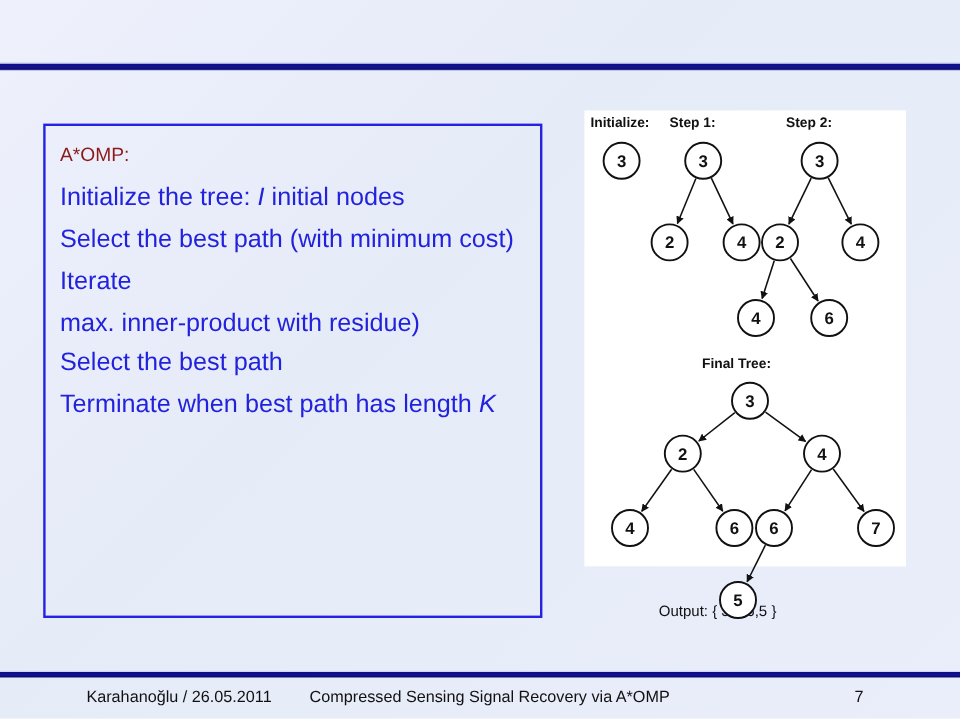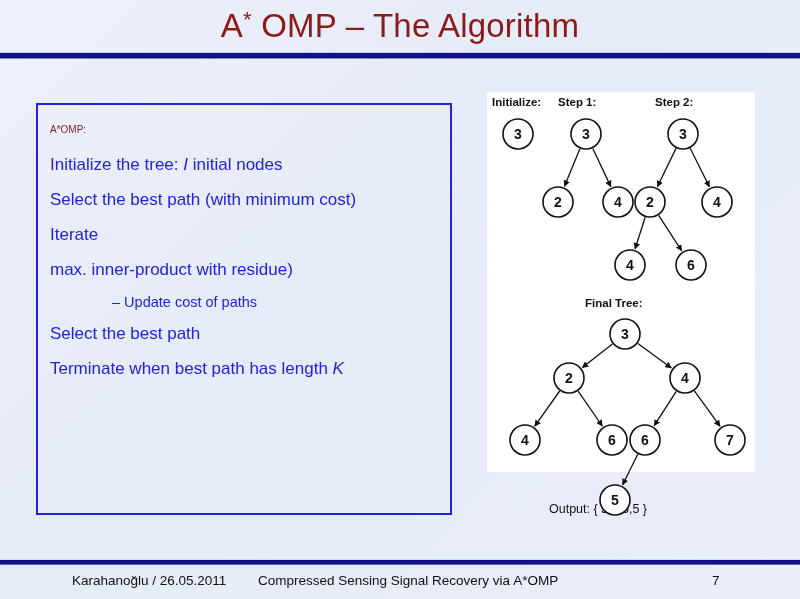--- a/index.html
+++ b/index.html
@@ -58,26 +58,26 @@
     background: transparent;
     box-sizing: border-box;
   }
   #algo-list {
     position: absolute;
     left: 12px; top: 16px;
     width: 396px;
   }
   .algo-line {
     color: #2222DD;
-    font-size: 17px;
+    font-size: 21px;
     line-height: 18px;
     margin-bottom: 17px;
     white-space: nowrap;
   }
-  .algo-line.heading { color: #8B1A1A; font-size: 10px; }
+  .algo-line.heading { color: #8B1A1A; font-size: 16px; }
   .algo-line.wrap { white-space: normal; margin-bottom: 4px; }
   .algo-line.cont { margin-bottom: 14px; }
   .algo-line.sub {
     padding-left: 62px;
     font-size: 14.5px;
     margin-bottom: 14px;
   }
   .algo-line em { font-style: italic; }
 
   
@@ -109,43 +109,37 @@
   }
   #footer-author { position: absolute; left: 72px; top: 8px; white-space: nowrap; }
   #footer-subject { position: absolute; left: 258px; top: 8px; white-space: nowrap; }
   #footer-page { position: absolute; left: 712px; top: 8px; }
 </style>
 </head>
 <body>
 
 <div id="slide">
 
-  <div id="title-area">
-    <div id="page-title">
-      <span>A</span><span class="star">*</span><span> OMP – The Algorithm</span>
-    </div>
-  </div>
   <div id="title-rule"></div>
 
   <div id="algo-box">
     <div id="algo-list">
 
       <div class="algo-line heading">A*OMP:</div>
 
       <div class="algo-line"><span>Initialize the tree: </span><em>I</em><span> initial nodes</span></div>
 
       <div class="algo-line">Select the best path (with minimum cost)</div>
 
       <div class="algo-line">Iterate</div>
 
 
       <div class="algo-line cont">max. inner-product with residue)</div>
 
 
-      <div class="algo-line sub">– Update cost of paths</div>
 
       <div class="algo-line">Select the best path</div>
 
       <div class="algo-line"><span>Terminate when best path has length </span><em>K</em></div>
 
     </div>
   </div>
 
   <div id="figure-panel">
     <svg id="figure-svg" width="268" height="425" viewBox="0 0 268 425">

